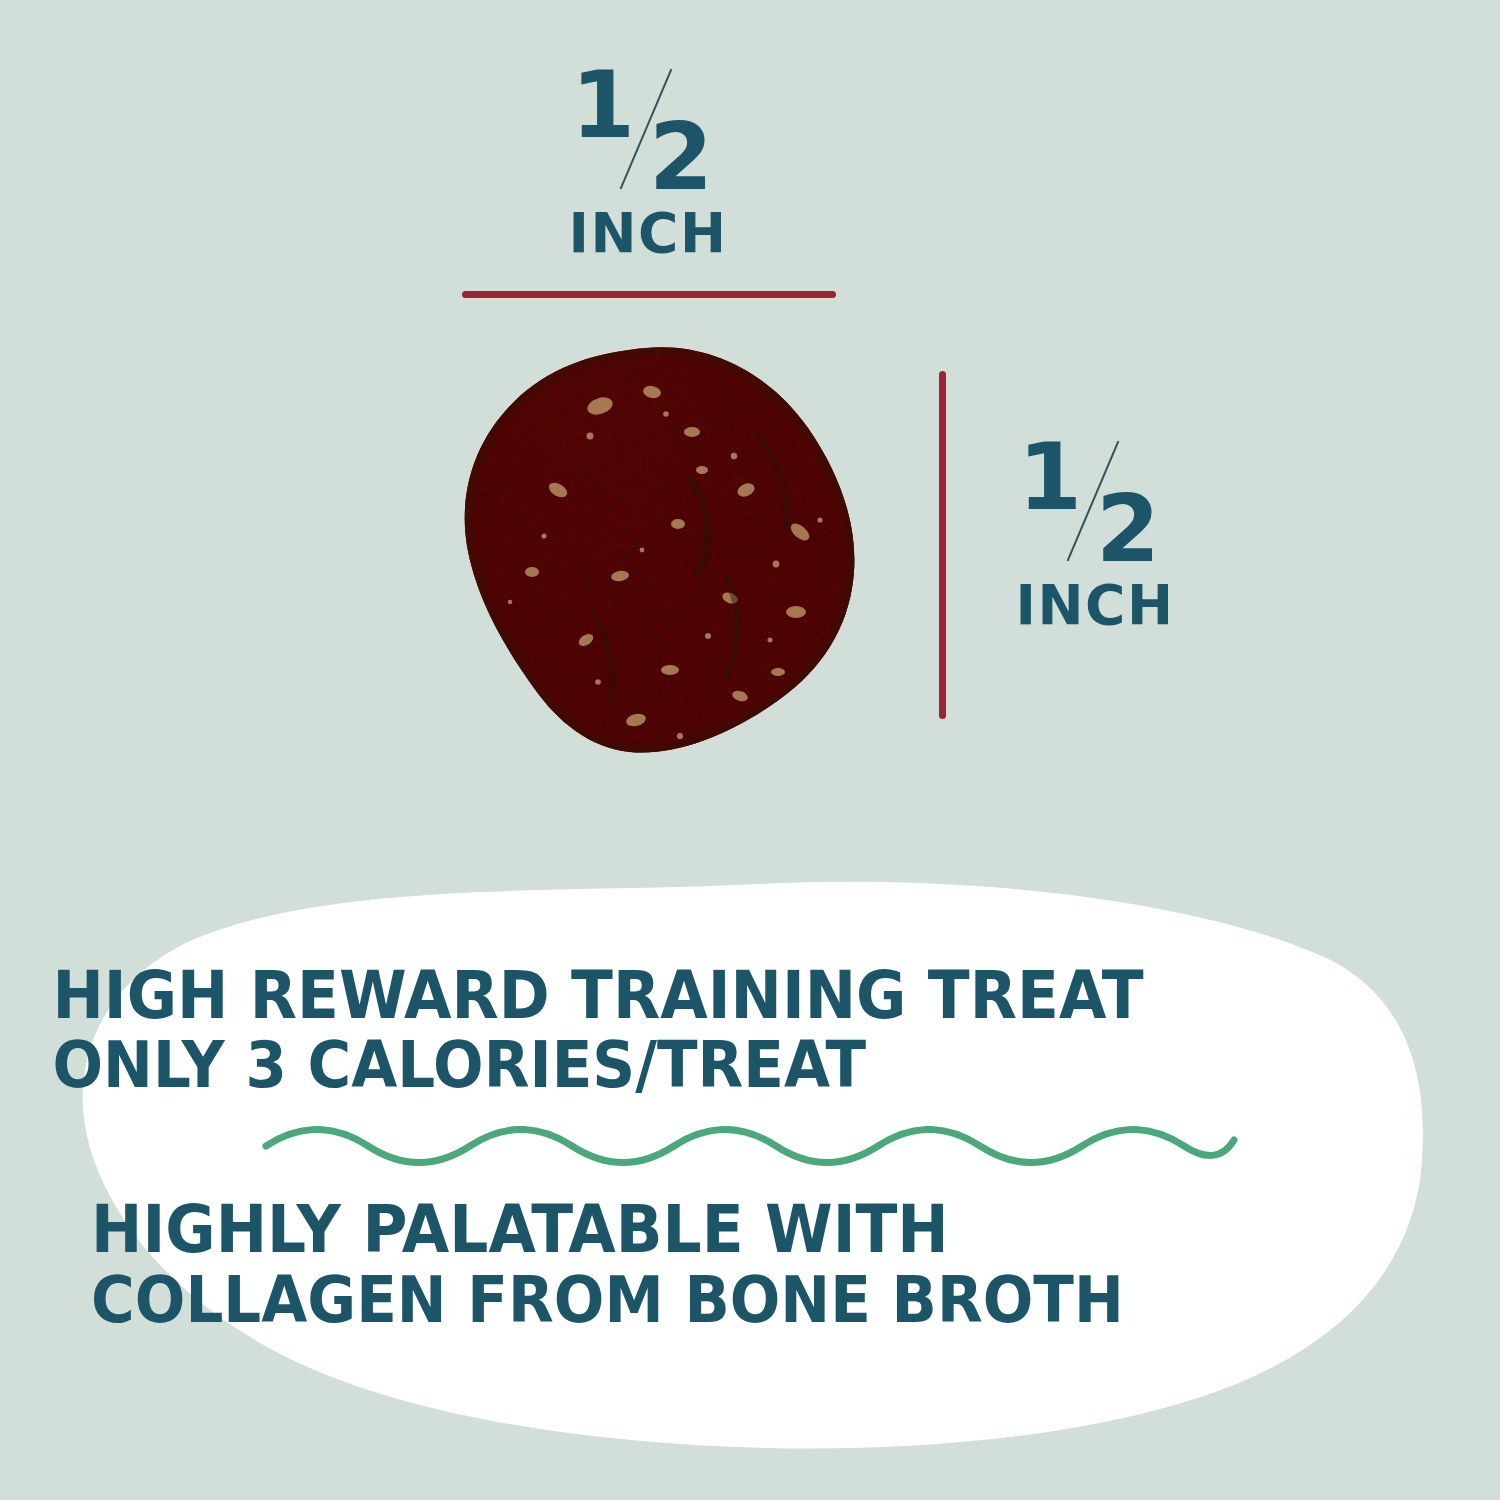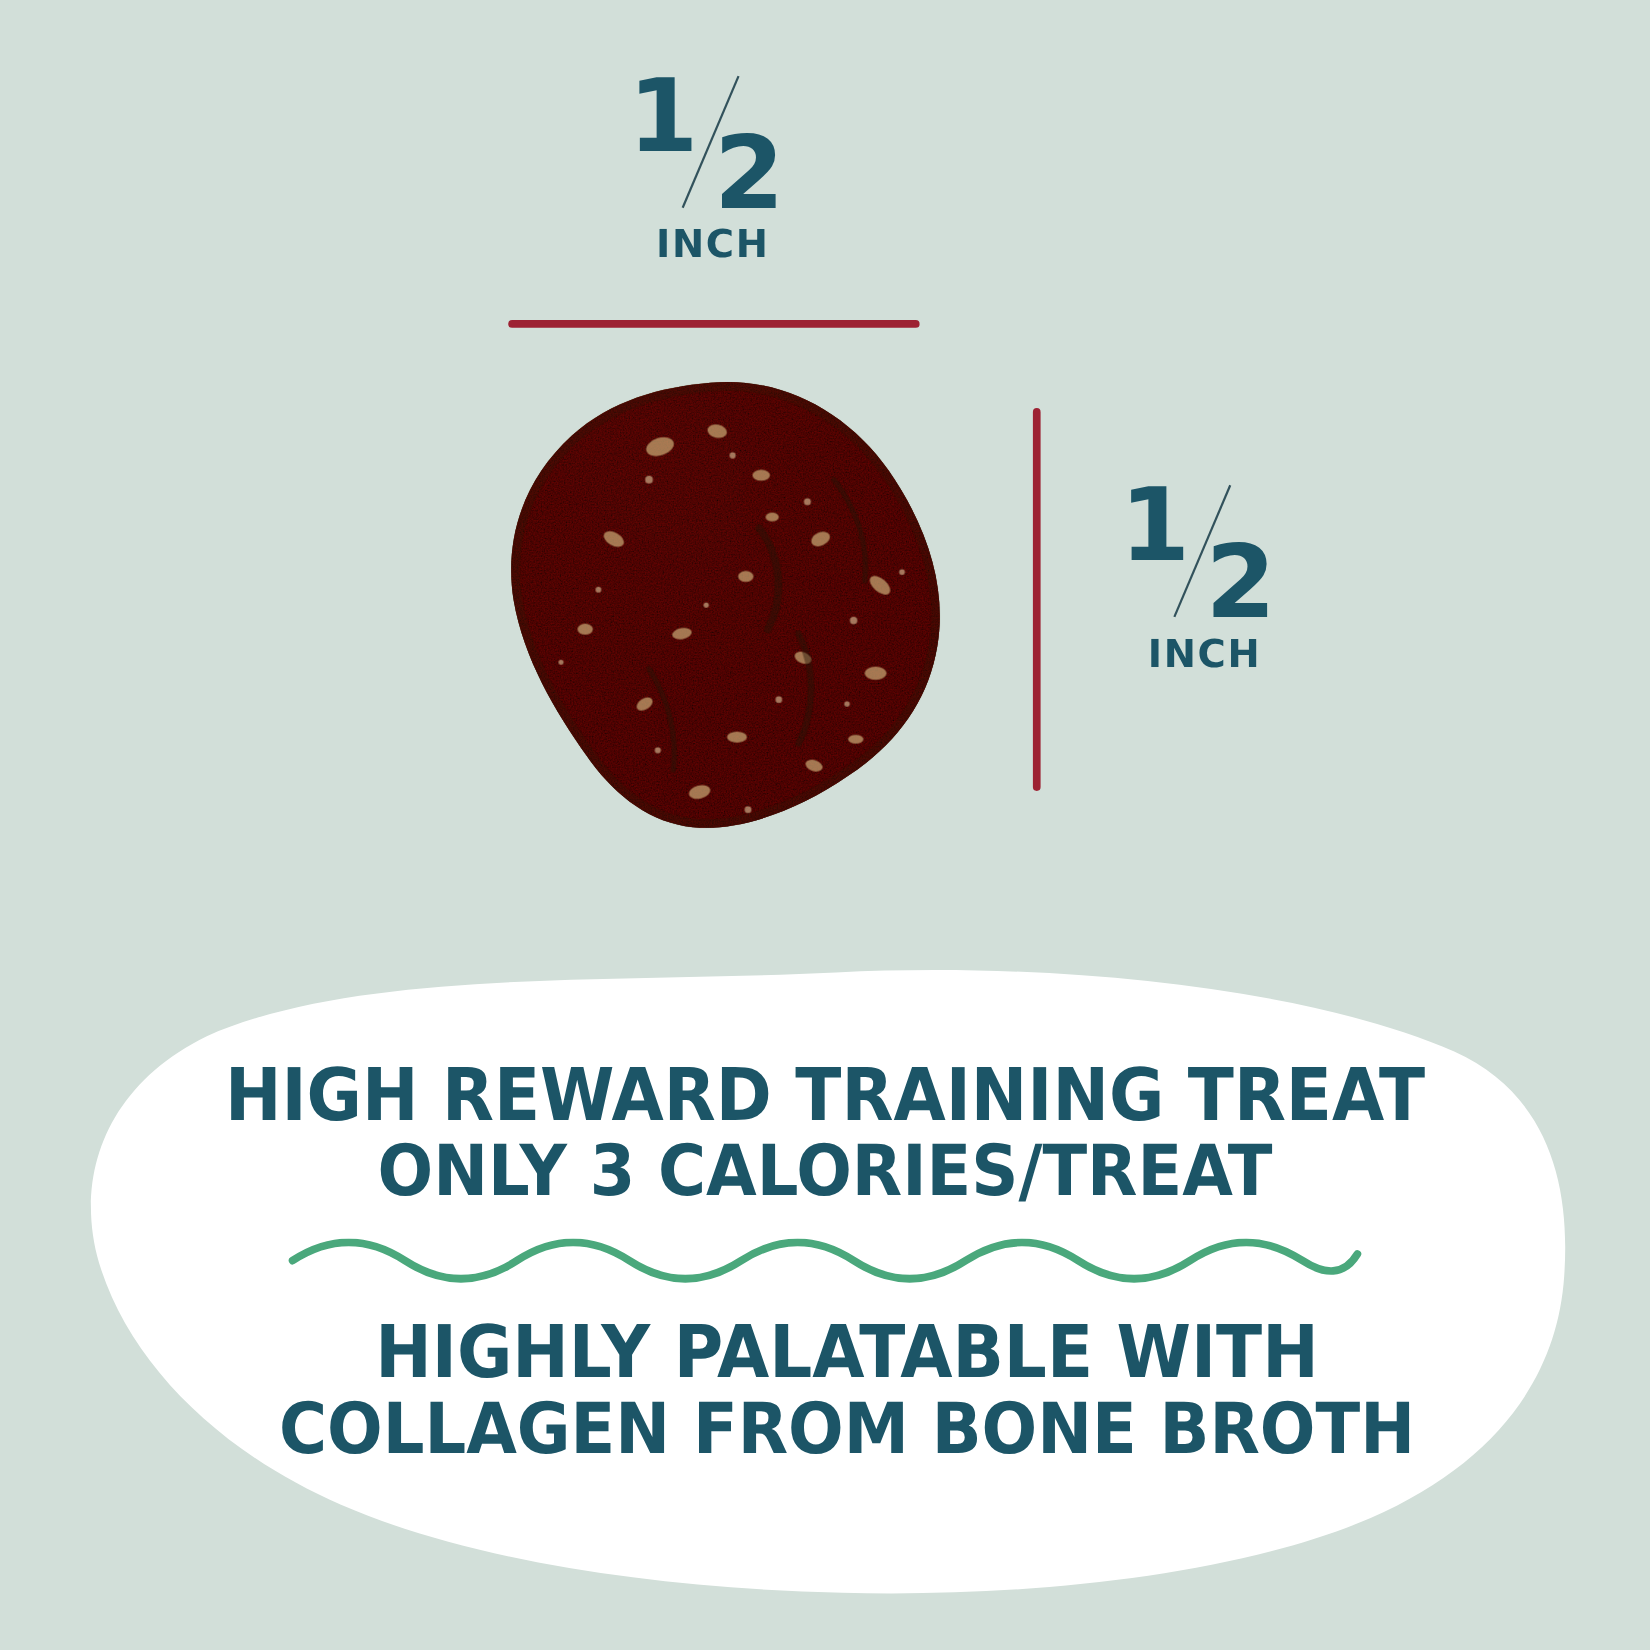--- a/index.html
+++ b/index.html
@@ -55,21 +55,21 @@
     top: 4px;
     width: 2px;
     height: 130px;
     background: #32525c;
     transform: rotate(23deg);
     transform-origin: center center;
   }
   .unit-label {
     font-family: "DejaVu Sans", sans-serif;
     font-weight: 700;
-    font-size: 35px;
+    font-size: 55px;
     letter-spacing: 1.5px;
     color: #1c5567;
     line-height: 1;
     margin-top: 6px;
   }
 
   #fraction-top {
     left: 553px;
     top: 60px;
     width: 190px;
@@ -118,21 +118,21 @@
     width: 1400px;
     height: 600px;
   }
   #blob-svg { display:block; width:1400px; height:600px; }
 
   #callout-content {
     position: absolute;
     left: 0px;
     top: 960px;
     width: 1500px;
-    text-align: center;
+    text-align: left;
   }
   .headline {
     font-family: "DejaVu Sans", sans-serif;
     font-weight: 700;
     color: #1c5567;
     font-size: 66px;
     line-height: 1.08;
     letter-spacing: 0px;
     margin: 0;
     transform: scaleX(0.93);

